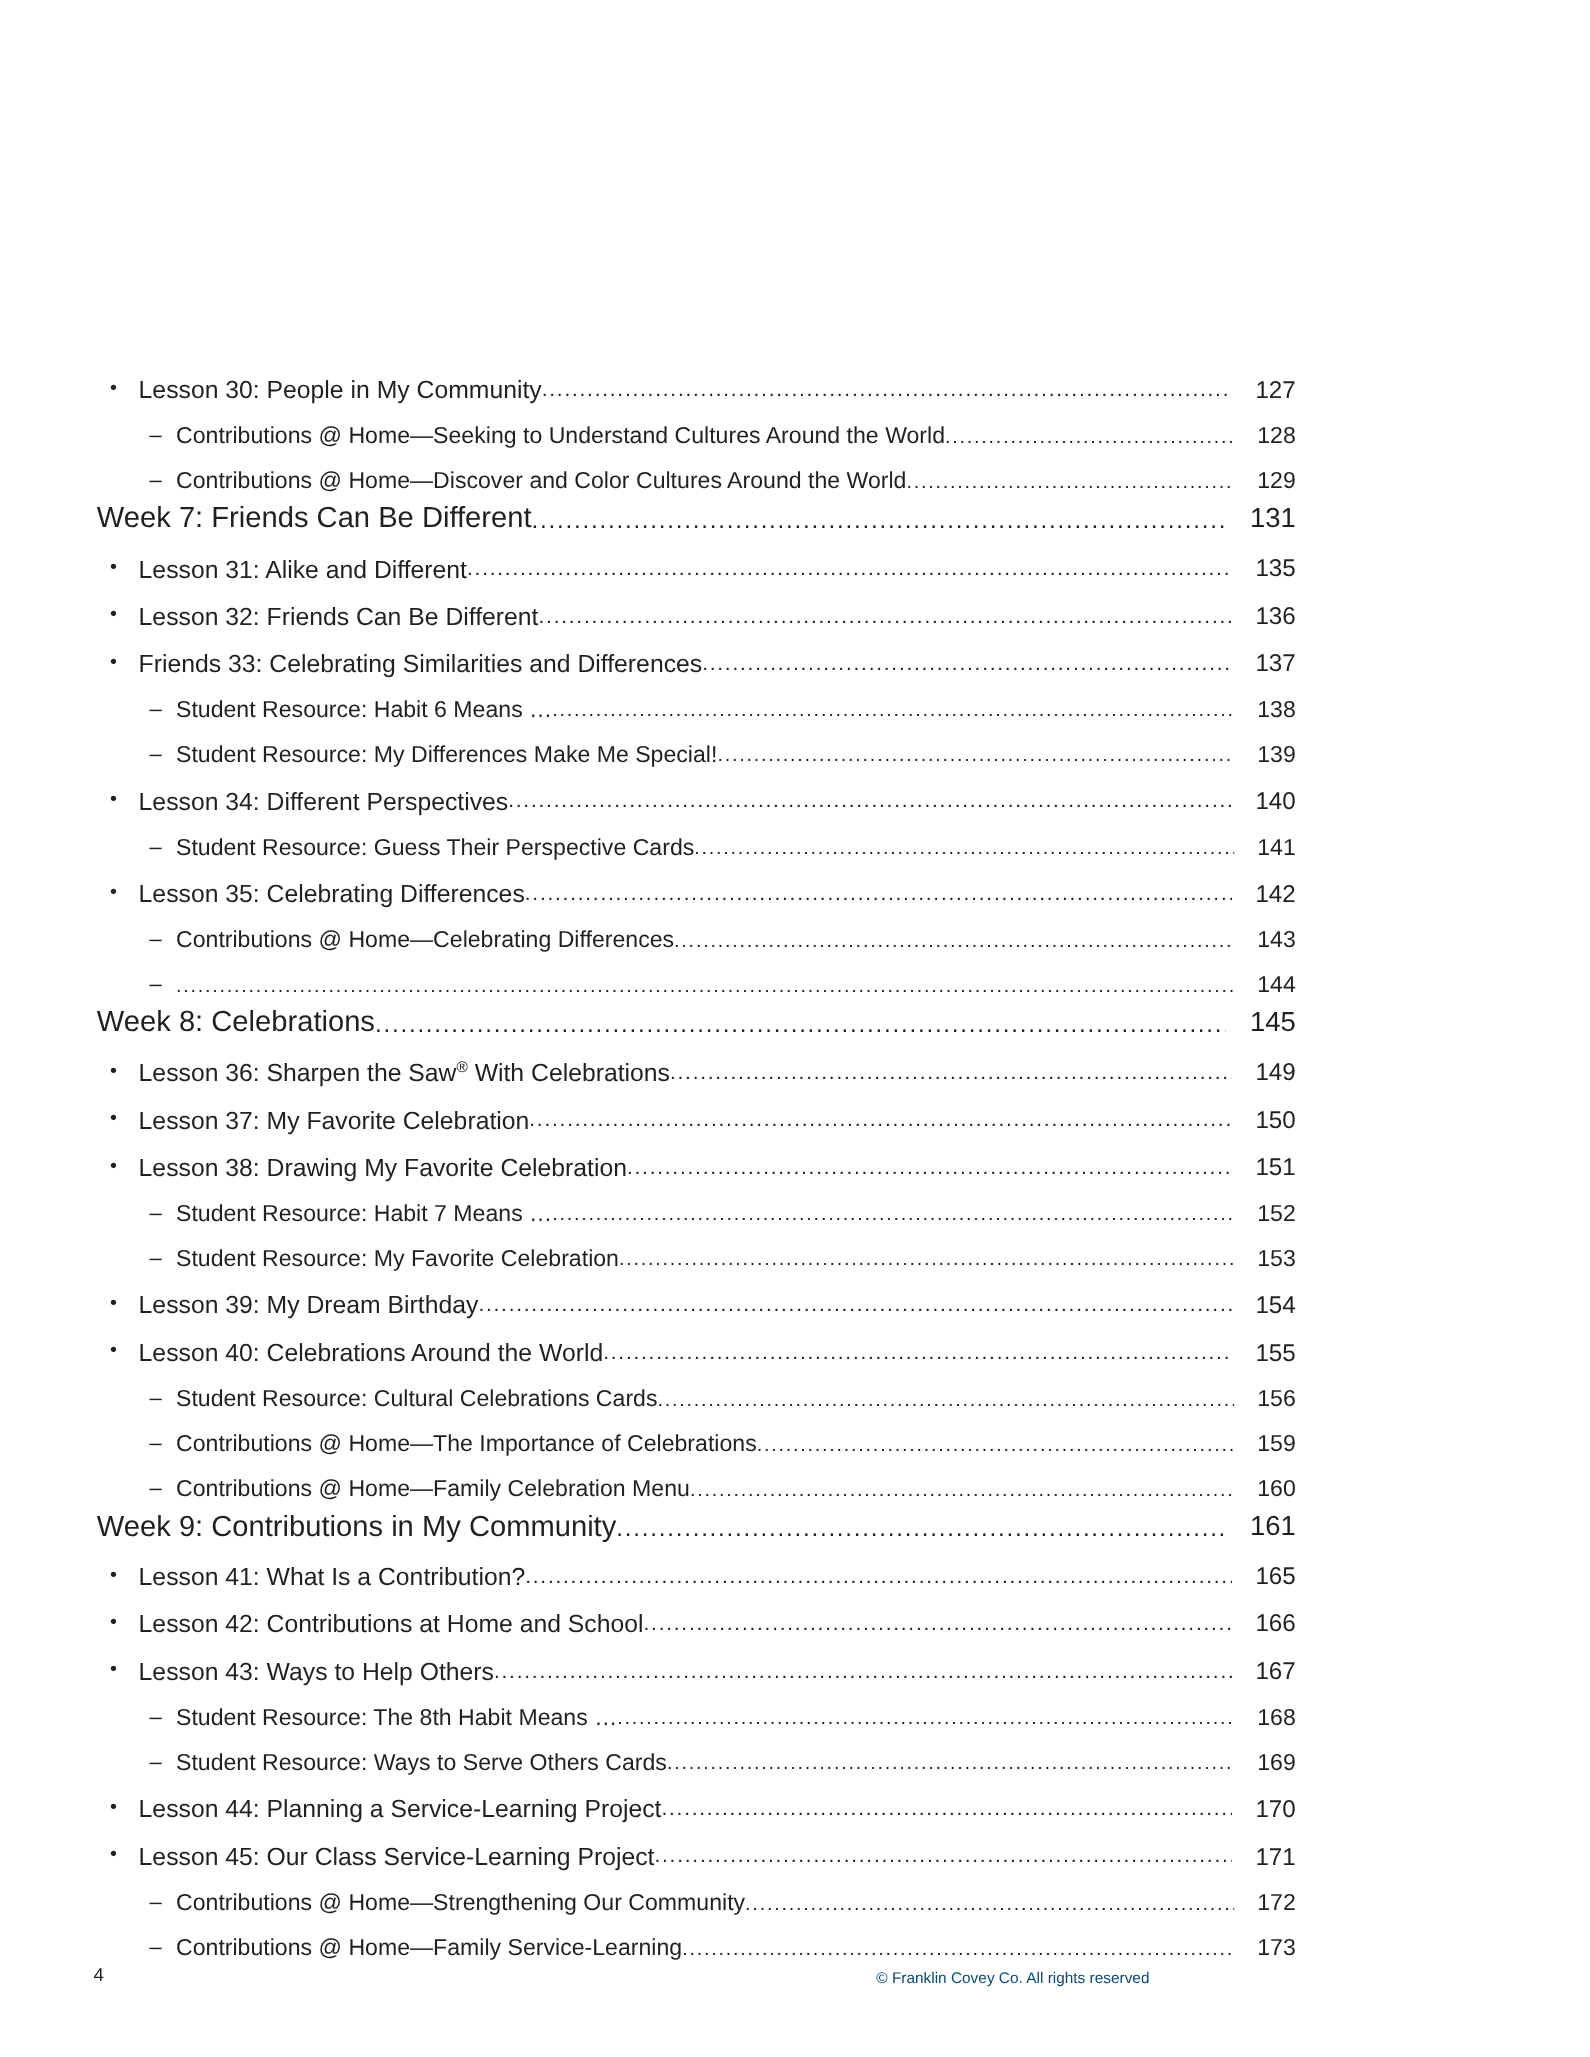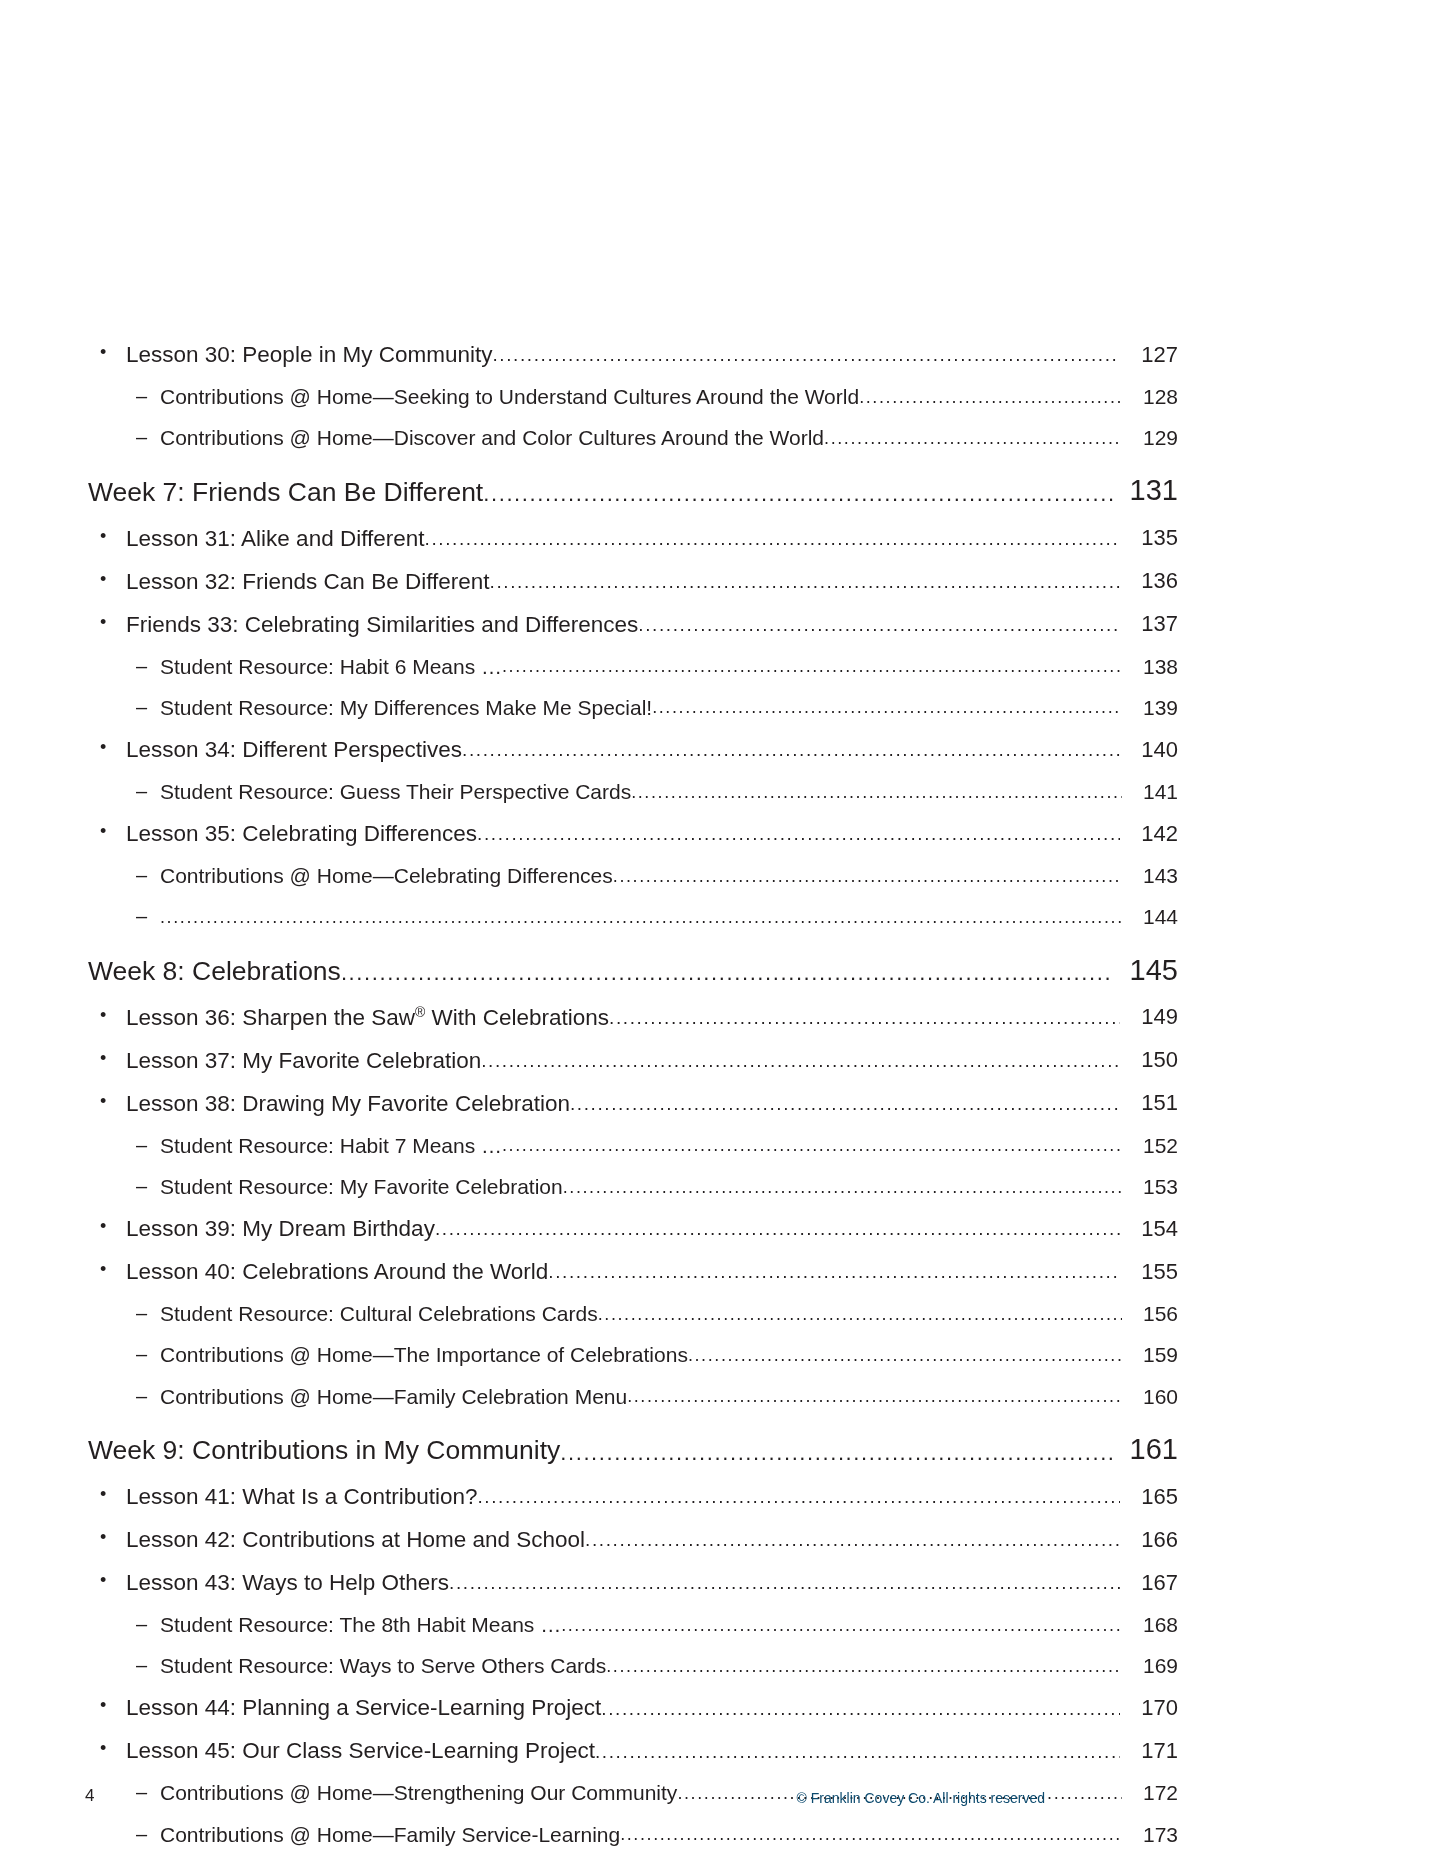--- a/index.html
+++ b/index.html
@@ -46,29 +46,29 @@
     position: relative;
     top: -1px;
   }
   .row .page-num {
     flex: 0 0 auto;
     text-align: right;
   }
 
   
   .week {
-    margin-top: 22px;
+    margin-top: 4px;
     margin-bottom: 6px;
     font-size: 26.5px;
     line-height: 1.25;
     font-weight: 400;
     padding-left: 0px;
   }
   .week .dots { font-size: 22px; }
-  .week .page-num { width: 64px; font-size: 29px; }
+  .week .page-num { width: 64px; font-size: 25px; }
 
   
   .lesson {
     font-size: 22.5px;
     line-height: 1.2;
     margin-top: 16px;
     padding-left: 38px;
     position: relative;
   }
   .lesson .bullet {

